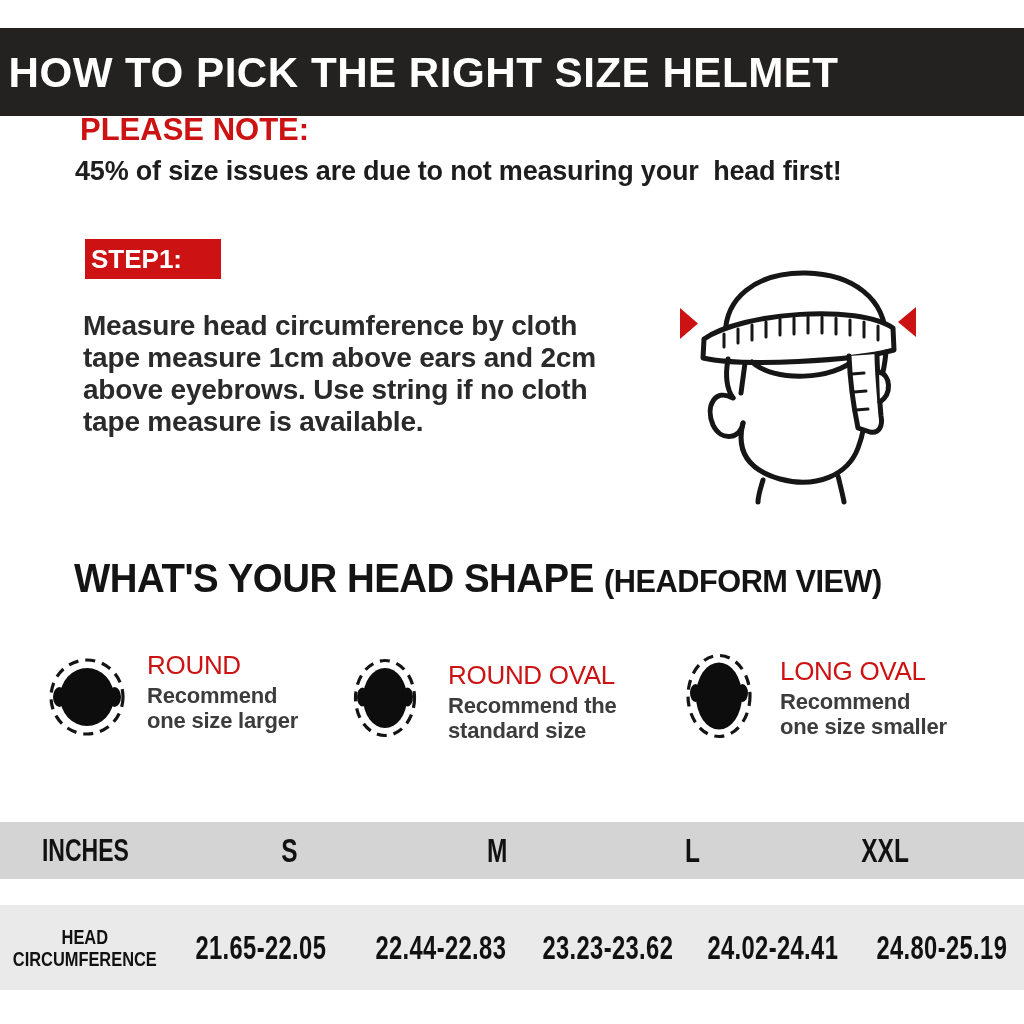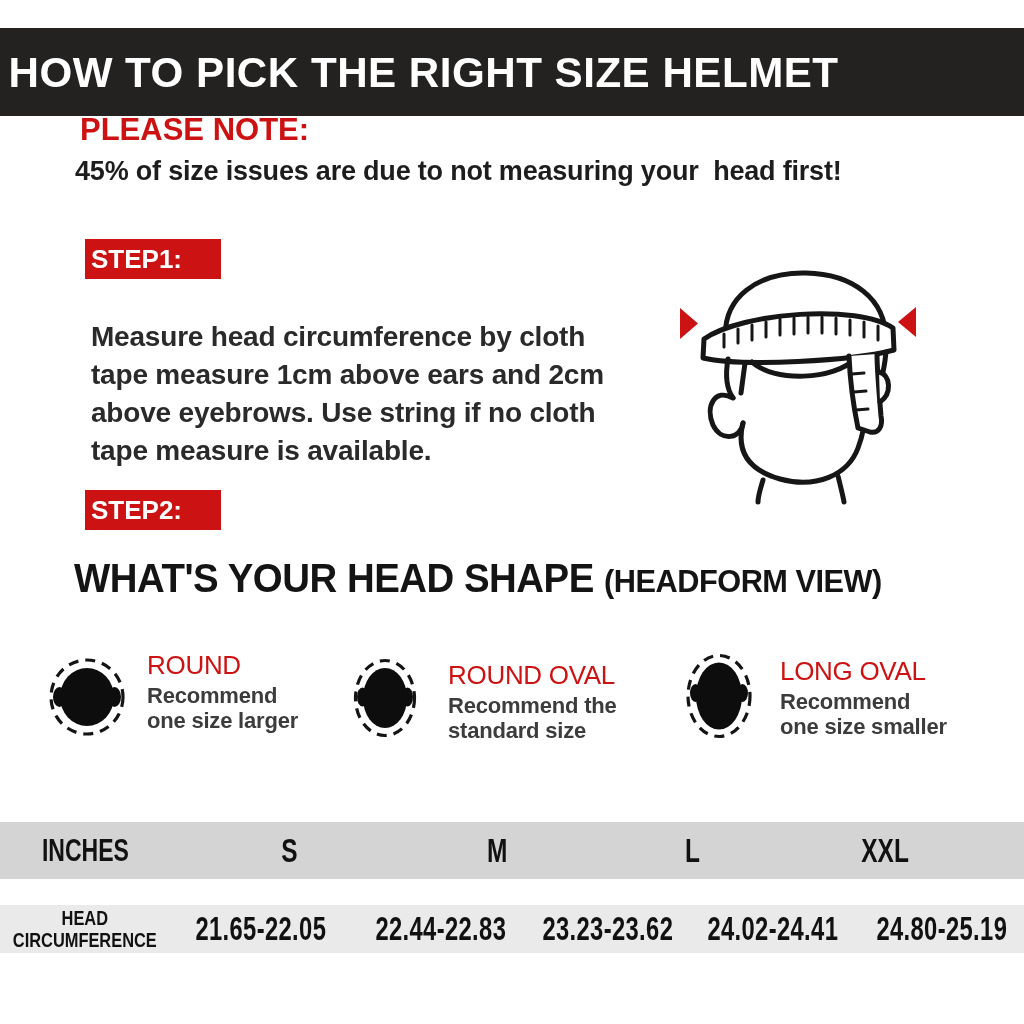--- a/index.html
+++ b/index.html
@@ -22,22 +22,22 @@
   
   .step-badge {
     position:absolute; left:61px; width:136px; height:40px; background:#cc1212;
     color:#ffffff; font-size:26px; font-weight:700; line-height:40px;
     padding-left:6px; box-sizing:border-box;margin-left:24px;
   }
   .step1-badge { top:239px; }
   .step2-badge { top:490px; }
   
   .step1-text {
-    position:absolute; left:75px; top:302px; width:580px; margin:16px;
-    font-size:28px; font-weight:700; color:#2a2a2a; line-height:38px;
+    position:absolute; left:75px; top:302px; width:580px; margin:8px;
+    font-size:28px; font-weight:700; color:#2a2a2a; line-height:32px;
     white-space:pre-line; letter-spacing:-0.2px;
   }
   
   .head-illustration { position:absolute; left:648px; top:246px; }
   
   .shape-heading {
     position:absolute; left:74px; top:556px; margin:0; color:#141414; white-space:nowrap;
     font-weight:700; font-size:40px; letter-spacing:-0.5px;
     transform:scaleX(0.96); transform-origin:left center;
   }
@@ -46,21 +46,21 @@
   .shape-icon { position:absolute; }
   .shape-text { position:absolute; }
   .shape-name { font-size:26px; font-weight:400; color:#cc1212; line-height:29px; letter-spacing:-0.3px; }
   .shape-rec  { font-size:22px; font-weight:700; color:#3c3c3c; line-height:25px; margin-top:3px; white-space:pre-line; letter-spacing:-0.2px; }
   
   .trow {
     position:absolute; left:0; width:1024px; display:grid;
     grid-template-columns:170px 182px 178px 156px 174px 164px;
   }
   .thead  { top:822px; height:57px; background:#d4d4d4;gap:28px; }
-  .tbody2 { top:905px; height:48px; background:#eaeaea; }
+  .tbody2 { top:905px; height:85px; background:#eaeaea; }
   .tcell { display:flex; align-items:center; justify-content:center; }
   .tinches { font-size:32px; font-weight:700; color:#111; display:inline-block; transform:scaleX(0.72); white-space:nowrap; }
   .tsize   { font-size:34px; font-weight:700; color:#111; display:inline-block; transform:scaleX(0.72); white-space:nowrap; }
   .tval    { font-size:33px; font-weight:700; color:#111; display:inline-block; transform:scaleX(0.72); white-space:nowrap; letter-spacing:0.5px; }
   .tlabel  { font-size:20px; font-weight:700; color:#111; display:inline-block; transform:scaleX(0.82); white-space:pre-line; text-align:center; line-height:22px; }
 </style>
 </head>
 <body>
 
 <div class="canvas">
@@ -105,23 +105,20 @@
 
       <path d="M231,126 C243,129 244,148 232,156" fill="#ffffff"></path>
 
       <path d="M115,234 C112,244 110,250 110,256"></path>
       <path d="M190,230 C193,242 195,250 196,256"></path>
     </g>
     <polygon points="32,62 32,93 50,77.5" fill="#cc1212"></polygon>
     <polygon points="268,61 268,91 250,76" fill="#cc1212"></polygon>
   </svg>
 
-  <div class="step-badge step2-badge">
-    <span>STEP2:</span>
-  </div>
   <h2 class="shape-heading"><span>WHAT'S YOUR HEAD SHAPE</span> <span class="suffix">(HEADFORM VIEW)</span></h2>
 
   <svg class="shape-icon" style="left:47px; top:656px;" width="80" height="82" viewBox="0 0 80 82">
     <ellipse cx="40" cy="41" rx="36" ry="37" fill="none" stroke="#141414" stroke-width="3.2" stroke-dasharray="10 7"></ellipse>
     <g fill="#0d0d0d">
       <ellipse cx="40" cy="41" rx="27" ry="29"></ellipse>
       <ellipse cx="12.5" cy="41" rx="6.5" ry="10"></ellipse>
       <ellipse cx="67.5" cy="41" rx="6.5" ry="10"></ellipse>
     </g>
   </svg>

